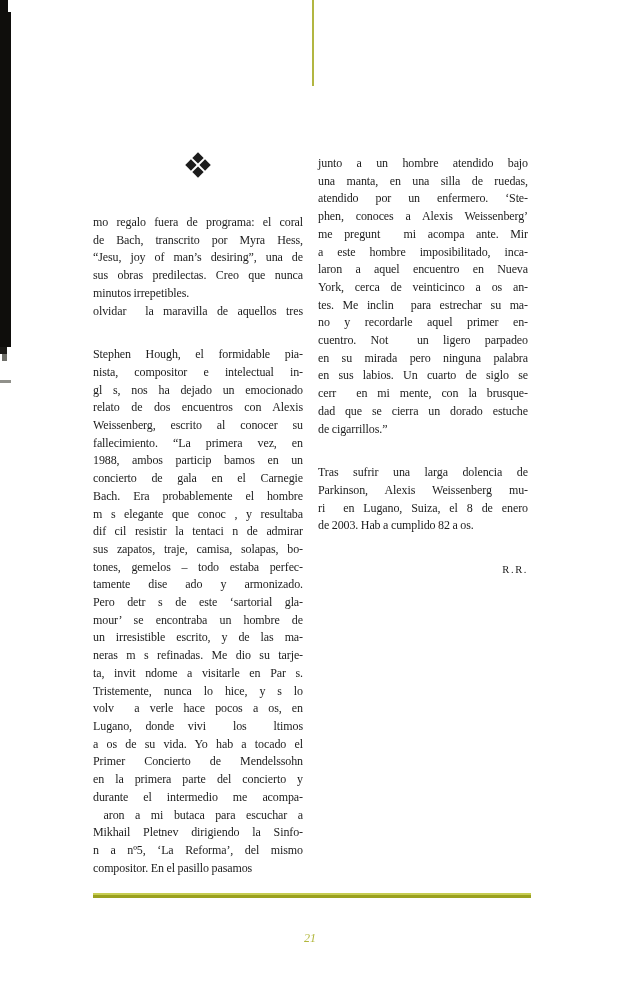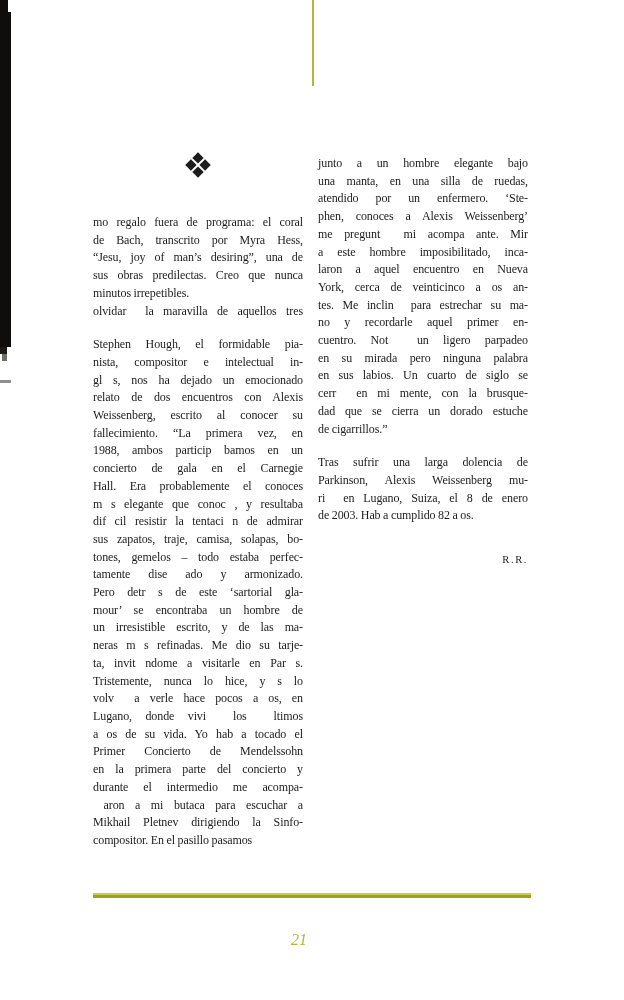--- a/index.html
+++ b/index.html
@@ -26,32 +26,32 @@
                    display: flex; align-items: center; justify-content: center; }
   .dinkus { display: grid; grid-template-columns: 8px 8px; grid-template-rows: 8px 8px; gap: 2px;
             transform: rotate(45deg); }
   .dinkus i { display: block; width: 8px; height: 8px; background: var(--text, #1c1c1c); }
 
   
   .column { position: absolute; width: 210px; color: var(--text, #1c1c1c);
             font-size: 12px; line-height: 17.7px; letter-spacing: -0.1px; word-spacing: -0.3px; }
   .column-left  { left: 93px;  top: 214px; }
   .column-right { left: 318px; top: 155px; }
-  .para + .para { margin-top: 16px; font-family: Liberation Serif, serif; }
+  .para + .para { margin-top: 26px; font-family: Liberation Serif, serif; }
   .line { text-align: justify; text-align-last: justify; }
   .line.last { text-align-last: left; }
 
   .byline { margin-top: 26px; text-align: right; font-size: 10.5px; letter-spacing: 1.6px;
             color: var(--text, #1c1c1c); }
 
   
   .footer-rule { position: absolute; left: 93px; top: 893px; width: 438px; height: 5px;
                  background: linear-gradient(to bottom, var(--rule-light, #c7cd52) 0 2px, var(--rule-dark, #9aa01f) 2px 5px); }
-  .page-number { position: absolute; left: 80px; top: 931px; width: 438px; text-align: center;
-                 font-style: italic; font-size: 16px; color: var(--page-number, #b2b73d); }
+  .page-number { position: absolute; left: 91px; top: 931px; width: 438px; text-align: center;
+                 font-style: italic; font-size: 12px; color: var(--page-number, #b2b73d); }
 </style>
 </head>
 <body>
 
 <div class="page">
 
   <div class="scan-bar"></div>
   <div class="scan-notch"></div>
   <div class="scan-step"></div>
   <div class="scan-smudge"></div>
@@ -80,49 +80,50 @@
         </div>
         <div class="para">
           <div class="line">Stephen Hough, el formidable pia-</div>
           <div class="line">nista, compositor e intelectual in-</div>
           <div class="line">gl s, nos ha dejado un emocionado</div>
           <div class="line">relato de dos encuentros con Alexis</div>
           <div class="line">Weissenberg, escrito al conocer su</div>
           <div class="line">fallecimiento. “La primera vez, en</div>
           <div class="line">1988, ambos particip bamos en un</div>
           <div class="line">concierto de gala en el Carnegie</div>
-          <div class="line">Hall. Era probablemente el conoces</div>
+          <div class="line">Bach. Era probablemente el hombre</div>
           <div class="line">m s elegante que conoc , y resultaba</div>
           <div class="line">dif cil resistir la tentaci n de admirar</div>
           <div class="line">sus zapatos, traje, camisa, solapas, bo-</div>
           <div class="line">tones, gemelos – todo estaba perfec-</div>
           <div class="line">tamente dise ado y armonizado.</div>
           <div class="line">Pero detr s de este ‘sartorial gla-</div>
           <div class="line">mour’ se encontraba un hombre de</div>
           <div class="line">un irresistible escrito, y de las ma-</div>
           <div class="line">neras m s refinadas. Me dio su tarje-</div>
           <div class="line">ta, invit ndome a visitarle en Par s.</div>
           <div class="line">Tristemente, nunca lo hice, y s lo</div>
           <div class="line">volv&nbsp; a verle hace pocos a os, en</div>
           <div class="line">Lugano, donde vivi&nbsp; los&nbsp; ltimos</div>
           <div class="line">a os de su vida. Yo hab a tocado el</div>
           <div class="line">Primer Concierto de Mendelssohn</div>
           <div class="line">en la primera parte del concierto y</div>
           <div class="line">durante el intermedio me acompa-</div>
           <div class="line">&nbsp;aron a mi butaca para escuchar a</div>
           <div class="line">Mikhail Pletnev dirigiendo la Sinfo-</div>
+          <div class="line">n a nº5, ‘La Reforma’, del mismo</div>
           <div class="line last">compositor. En el pasillo pasamos</div>
         </div>
       </div>
   </div>
 
   <div class="column column-right">
     <div>
         <div class="para">
-          <div class="line">junto a un hombre elegante bajo</div>
+          <div class="line">junto a un hombre atendido bajo</div>
           <div class="line">una manta, en una silla de ruedas,</div>
           <div class="line">atendido por un enfermero. ‘Ste-</div>
           <div class="line">phen, conoces a Alexis Weissenberg’</div>
           <div class="line">me pregunt&nbsp; mi acompa ante. Mir</div>
           <div class="line">a este hombre imposibilitado, inca-</div>
           <div class="line">laron a aquel encuentro en Nueva</div>
           <div class="line">York, cerca de veinticinco a os an-</div>
           <div class="line">tes. Me inclin&nbsp; para estrechar su ma-</div>
           <div class="line">no y recordarle aquel primer en-</div>
           <div class="line">cuentro. Not&nbsp; un ligero parpadeo</div>

